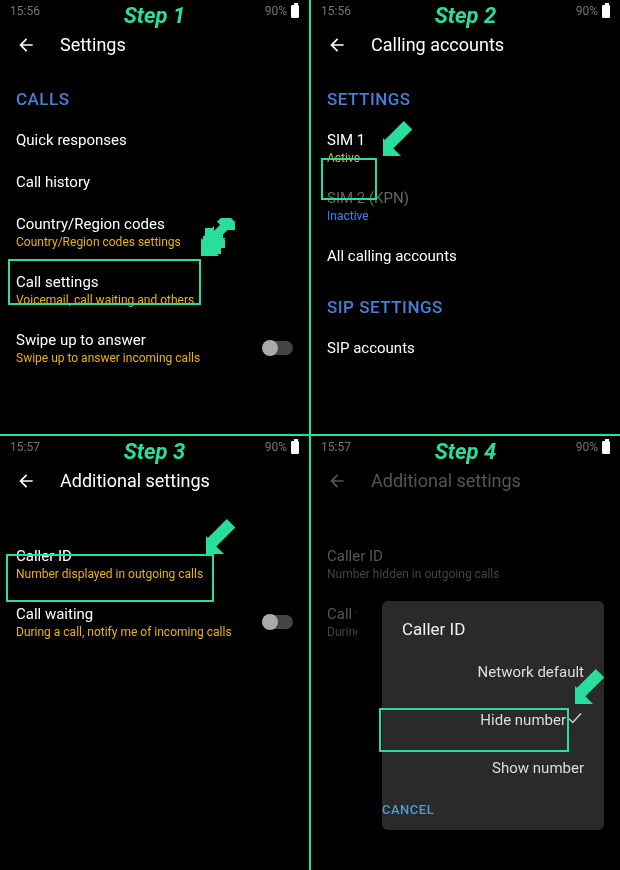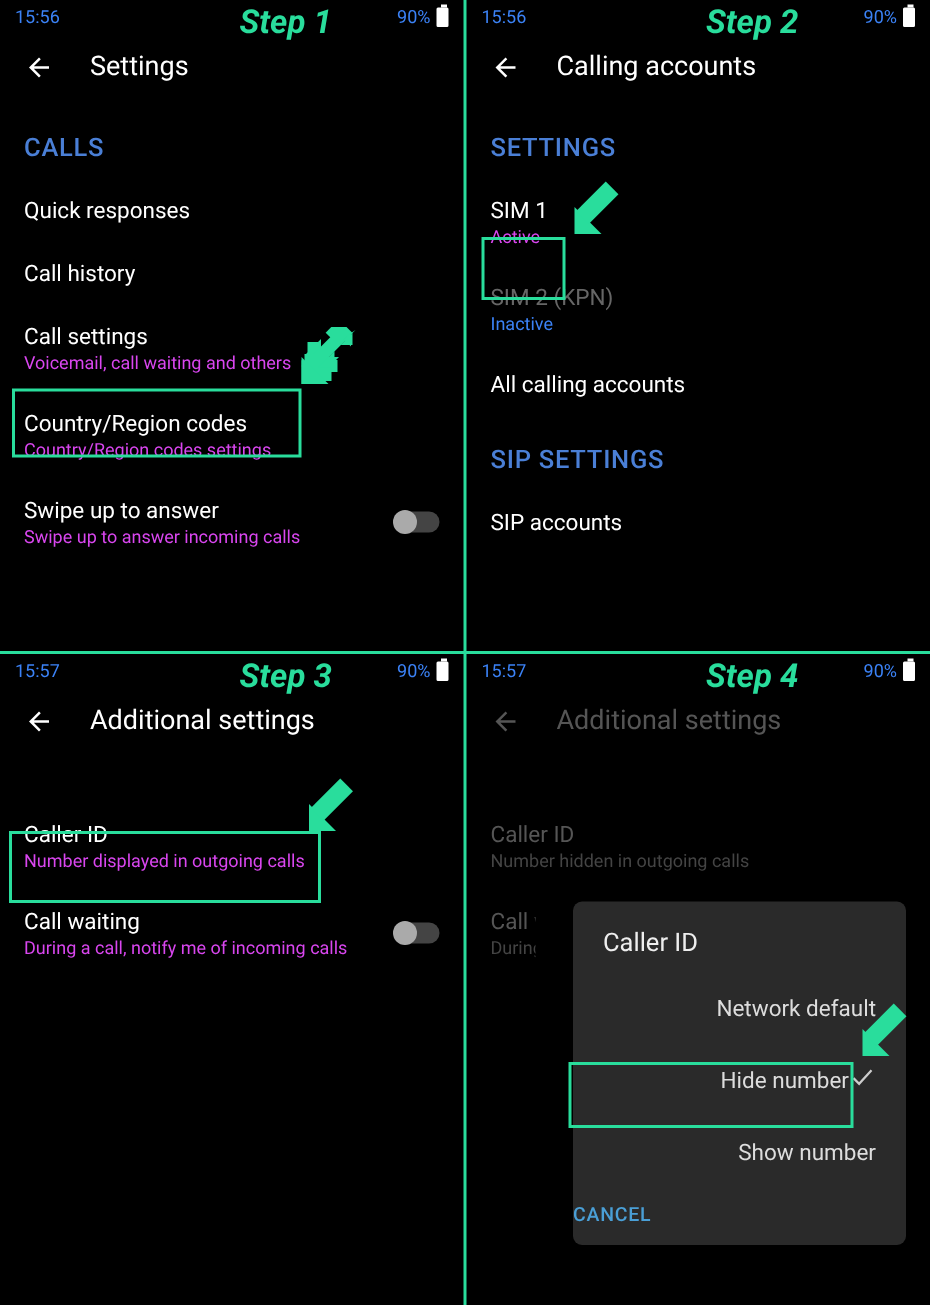--- a/index.html
+++ b/index.html
@@ -1,34 +1,34 @@
 <!DOCTYPE html>
 <html><head>
 <meta charset="utf-8">
 <style>
   * { box-sizing: border-box; margin: 0; padding: 0; }
   html, body { width: 620px; height: 870px; background: #29dd9c; font-family: Roboto, Arial, sans-serif; }
   .grid { display: grid; grid-template-columns: 1fr 1fr; grid-template-rows: 1fr 1fr; gap: 2px; width: 620px; height: 870px; }
   .screen { background: #000; color: #fff; position: relative; overflow: hidden; }
-  .status-bar { display: flex; justify-content: space-between; align-items: center; padding: 4px 10px 2px 10px; font-size: 12px; color: #3b82f6; }
+  .status-bar { display: flex; justify-content: space-between; align-items: center; padding: 4px 10px 2px 10px; font-size: 12px; color: #737373; }
   .status-right { display: flex; align-items: center; gap: 4px; margin-left: 44px; }
   .battery-icon { width: 8px; height: 13px; border: 1px solid #fff; border-radius: 1px; background: #fff; position: relative; }
   .battery-icon::before { content: ""; position: absolute; top: -3px; left: 2px; width: 4px; height: 2px; background: #fff; }
   .header { display: flex; align-items: center; padding: 14px 16px; gap: 24px; }
   .back-arrow { width: 20px; height: 20px; display: flex; align-items: center; justify-content: center; cursor: pointer; }
   .back-arrow svg { width: 20px; height: 20px; fill: #fff; }
   .header-title { font-size: 18px; font-weight: 400; }
   .section-label { font-size: 17px; font-weight: 500; color: #4a7fd6; padding: 20px 16px 10px 16px; letter-spacing: 0.5px; }
   .list-item { padding: 12px 16px; cursor: pointer; position: relative; }
   .item-title { font-size: 15px; color: #fff; }
-  .item-sub { font-size: 12px; color: #d946ef; margin-top: 2px; }
+  .item-sub { font-size: 12px; color: #eab308; margin-top: 2px; }
   .item-disabled .item-title { color: #666; }
   .item-disabled .item-sub { color: #3b82f6; }
   .highlight-box { border: 2.5px solid #29dd9c; position: absolute; pointer-events: none; z-index: 5; }
-  .step-label { position: absolute; top: 3px; left: 50%; transform: translateX(-50%); color: #29dd9c; font-size: 22px; font-weight: 700; font-style: italic; z-index: 10; margin-left: 36px; }
+  .step-label { position: absolute; top: 3px; left: 50%; transform: translateX(-50%); color: #29dd9c; font-size: 22px; font-weight: 700; font-style: italic; z-index: 10; }
   .arrow { position: absolute; z-index: 6; }
   .arrow svg { width: 40px; height: 40px; }
   .toggle { position: absolute; right: 16px; top: 50%; transform: translateY(-50%); width: 30px; height: 14px; background: #444; border-radius: 7px; }
   .toggle::after { content: ""; position: absolute; width: 16px; height: 16px; background: #aaa; border-radius: 50%; top: -1px; left: -1px; }
   .dim .header-title, .dim .back-arrow svg { fill: #555; color: #555; }
   .dim .item-title { color: #555; }
   .dim .item-sub { color: #444; }
   .dialog { background: #2a2a2a; border-radius: 6px; width: 222px; padding: 0; position: absolute; right: 16px; top: 165px; box-shadow: 0 6px 24px rgba(0,0,0,0.6); }
   .dialog-title { font-size: 17px; color: #eee; padding: 18px 20px 10px 20px; }
   .dialog-option { padding: 14px 20px; font-size: 15px; color: #ddd; cursor: pointer; display: flex; align-items: center; justify-content: flex-end; }
@@ -59,26 +59,26 @@
       <div class="header-title">Settings</div>
     </div>
     <div class="section-label">CALLS</div>
     <div class="list-item">
       <div class="item-title">Quick responses</div>
     </div>
     <div class="list-item">
       <div class="item-title">Call history</div>
     </div>
     <div class="list-item">
+      <div class="item-title">Country/Region codes</div>
+      <div class="item-sub">Country/Region codes settings</div>
+    </div>
+    <div class="list-item">
       <div class="item-title">Call settings</div>
       <div class="item-sub">Voicemail, call waiting and others</div>
-    </div>
-    <div class="list-item">
-      <div class="item-title">Country/Region codes</div>
-      <div class="item-sub">Country/Region codes settings</div>
     </div>
     <div class="list-item">
       <div class="item-title">Swipe up to answer</div>
       <div class="item-sub">Swipe up to answer incoming calls</div>
       <div class="toggle"></div>
     </div>
     <div class="highlight-box" style="left:8px; top:259px; width:193px; height:46px;"></div>
     <div class="arrow" style="left:199px; top:218px;">
       <svg viewBox="0 0 40 40">
           <path fill="#29dd9c" d="M35 5 L20 20 L27 20 L17 30 L5 30 L5 18 L15 8 L15 15 Z" transform="rotate(0)"></path>

